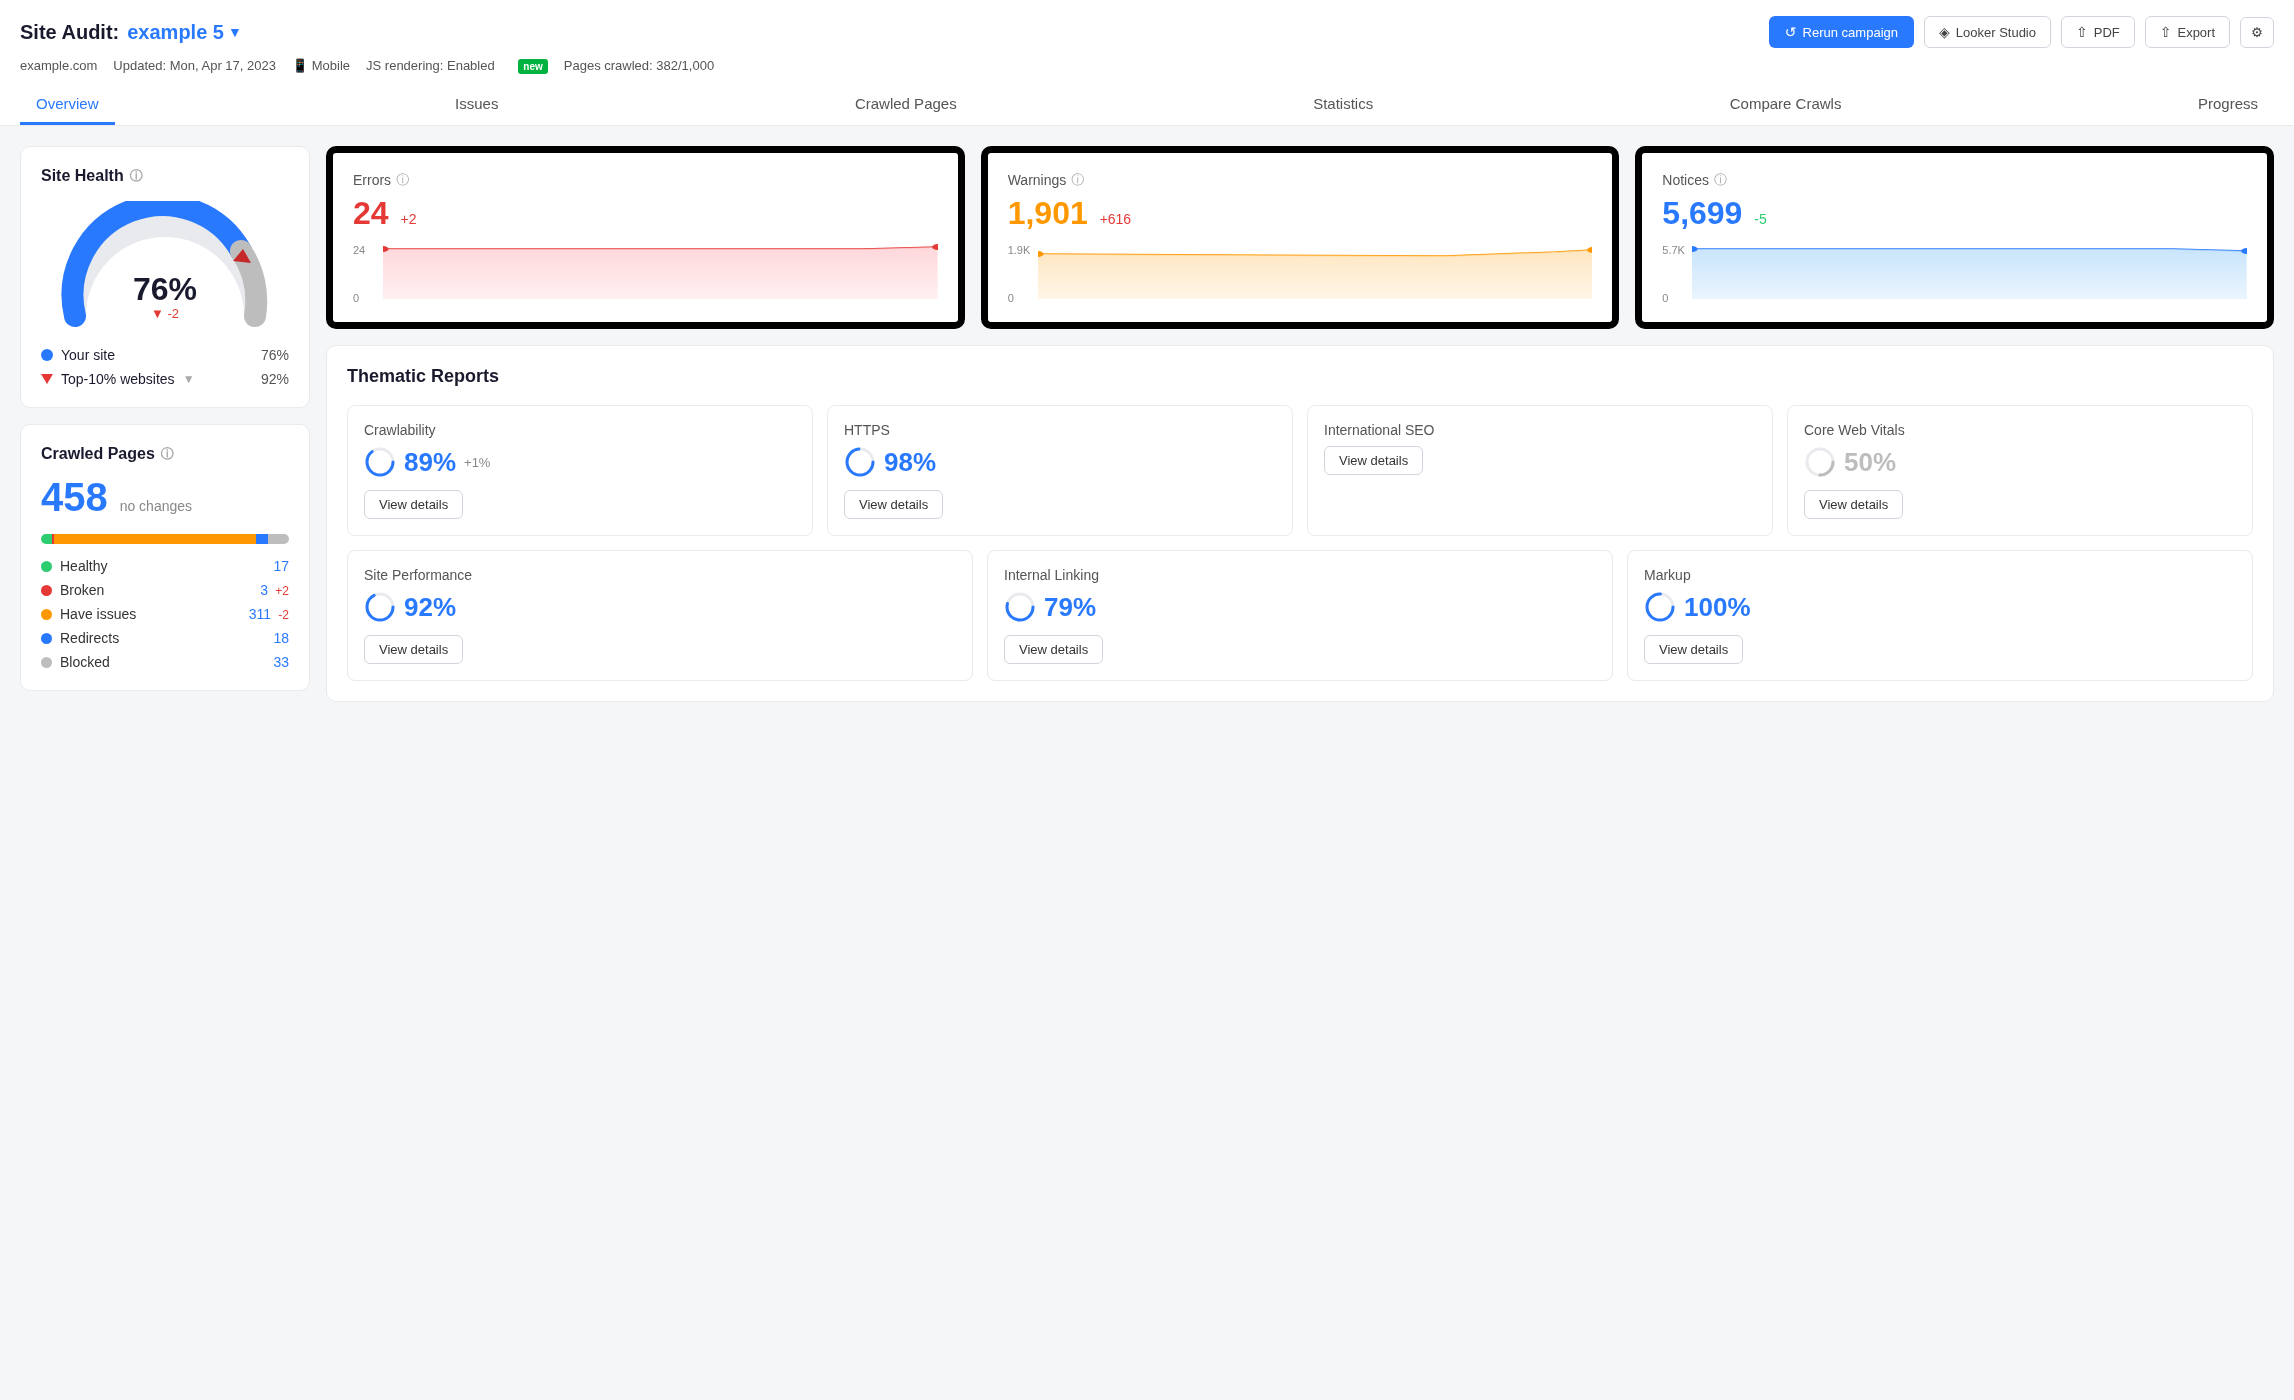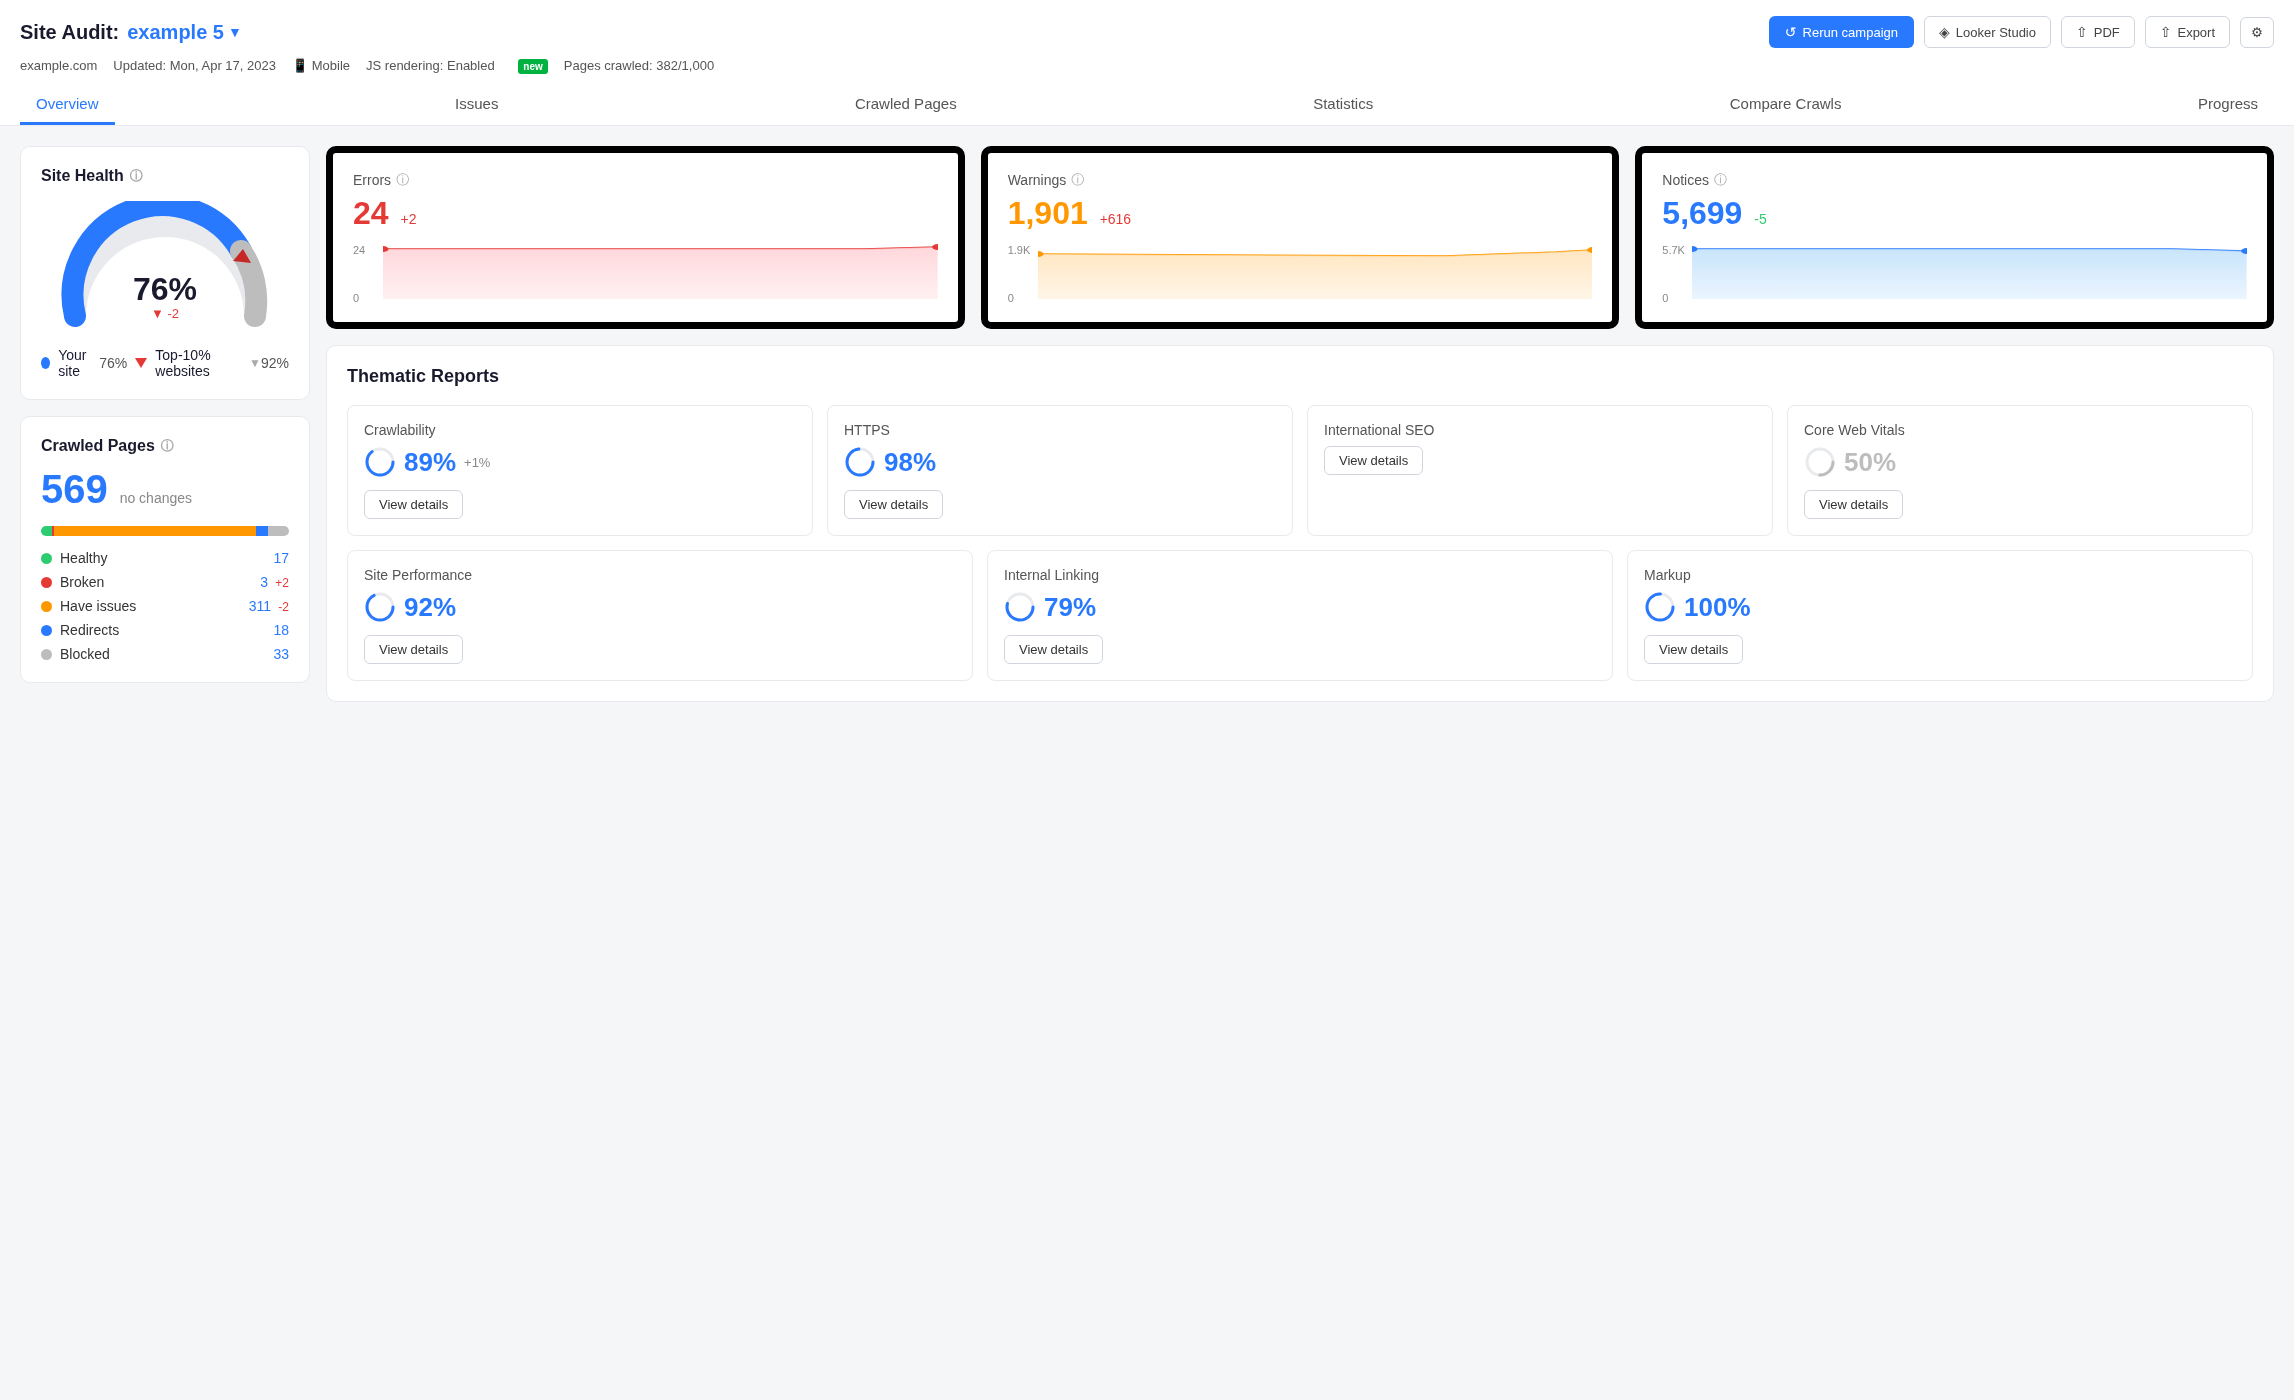--- a/index.html
+++ b/index.html
@@ -38,21 +38,21 @@
     
     .site-health-title { font-size: 16px; font-weight: 700; color: #1a1a2e; display: flex; align-items: center; gap: 6px; margin-bottom: 16px; }
     .info-icon { color: #aaa; font-size: 13px; cursor: pointer; }
     
     .gauge-container { display: flex; justify-content: center; align-items: center; margin-bottom: 16px; position: relative; height: 130px; }
     .gauge-svg { width: 220px; height: 130px; }
     .gauge-center { position: absolute; text-align: center; bottom: 10px; }
     .gauge-percent { font-size: 32px; font-weight: 700; color: #1a1a2e; display: block; line-height: 1; }
     .gauge-change { font-size: 13px; color: #e53935; }
     
-    .health-legend { display: flex; flex-direction: row; gap: 8px; }
+    .health-legend { display: flex; flex-direction: column; gap: 8px; }
     .legend-row { display: flex; align-items: center; justify-content: space-between; font-size: 14px; }
     .legend-left { display: flex; align-items: center; gap: 8px; }
     .legend-dot { width: 12px; height: 12px; border-radius: 50%; }
     .legend-dot.blue { background: #2979ff; }
     .legend-triangle { width: 0; height: 0; border-left: 6px solid transparent; border-right: 6px solid transparent; border-top: 10px solid #e53935; }
     .legend-value { color: #555; font-weight: 500; }
     .legend-chevron { color: #aaa; font-size: 12px; cursor: pointer; }
     
     
     .crawled-pages-title { font-size: 16px; font-weight: 700; color: #1a1a2e; display: flex; align-items: center; gap: 6px; margin-bottom: 12px; }
@@ -219,21 +219,21 @@
           </div>
         </div>
       </div>
 
       <div class="card">
         <div class="crawled-pages-title">
           <span>Crawled Pages</span>
           <span class="info-icon">ⓘ</span>
         </div>
         <div>
-          <span class="crawled-count">569</span>
+          <span class="crawled-count">458</span>
           <span class="crawled-nochange">no changes</span>
         </div>
         <div class="progress-bar-container">
           <div class="progress-segment seg-healthy" style="width: 4.45%;"></div>
           <div class="progress-segment seg-broken" style="width: 0.79%;"></div>
           <div class="progress-segment seg-issues" style="width: 81.4%;"></div>
           <div class="progress-segment seg-redirects" style="width: 4.71%;"></div>
           <div class="progress-segment seg-blocked" style="width: 8.64%;"></div>
         </div>
         <div class="pages-legend">

